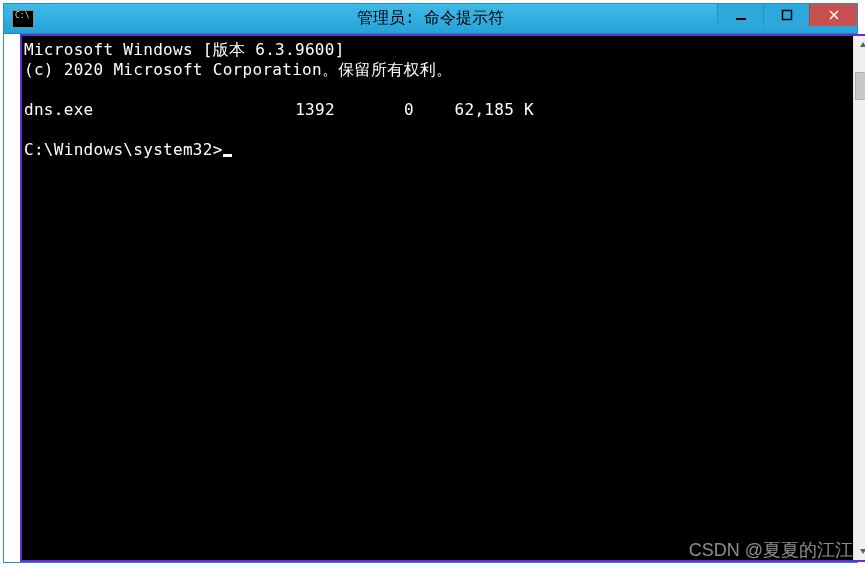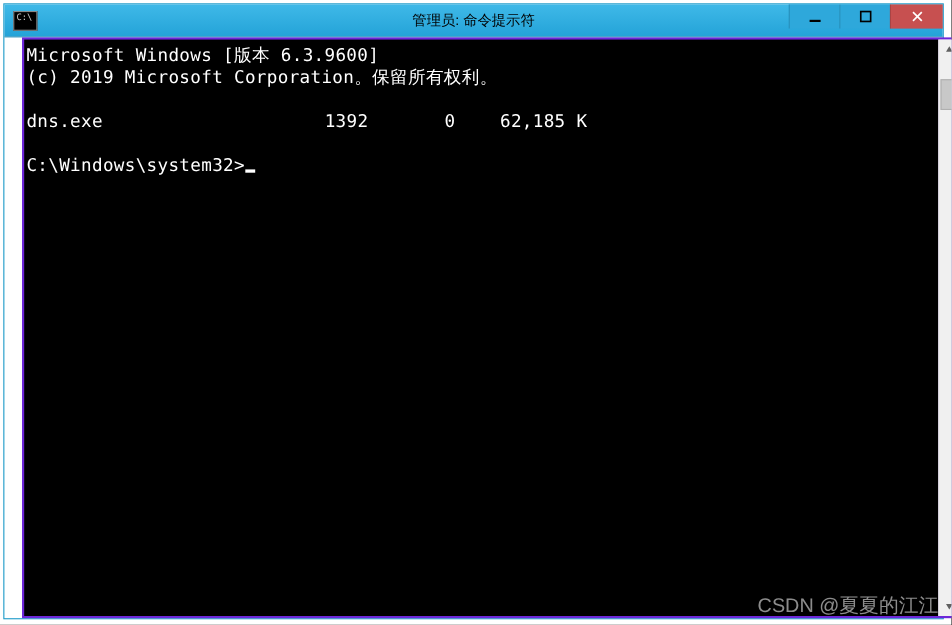--- a/index.html
+++ b/index.html
@@ -47,21 +47,22 @@
       color: #ccc;
       font-size: 8px;
       font-family: monospace;
       line-height: 8px;
     }
     .title-text {
       position: absolute;
       left: 50%;
       transform: translateX(-50%);
       color: #000;
-      font-size: 13px;
+      font-size: 16px;
+      font-family: Liberation Mono, monospace;
     }
     .window-controls {
       position: absolute;
       right: 0;
       top: 0;
       display: flex;
       height: 22px;
     }
     .win-btn {
       width: 46px;
@@ -192,21 +193,21 @@
             <line x1="2" y1="2" x2="10" y2="10" stroke="#fff" stroke-width="1.5"></line>
             <line x1="10" y1="2" x2="2" y2="10" stroke="#fff" stroke-width="1.5"></line>
           </svg>
       </div>
     </div>
   </div>
 
   <div class="terminal-container">
     <div class="terminal">
       <div class="line">Microsoft Windows [版本 6.3.9600]</div>
-      <div class="line">(c) 2019 Microsoft Corporation。保留所有权利。</div>
+      <div class="line">(c) 2020 Microsoft Corporation。保留所有权利。</div>
       <div class="line">&nbsp;</div>
       <div class="line row-out">
         <span class="col-name">dns.exe</span><span class="col-pid">1392</span><span class="col-snum">0</span><span class="col-mem">62,185 K</span>
       </div>
       <div class="line">&nbsp;</div>
       <div class="line"><span>C:\Windows\system32&gt;</span><span class="cursor"></span></div>
     </div>
 
     <div class="scrollbar">
       <div class="scroll-btn">

